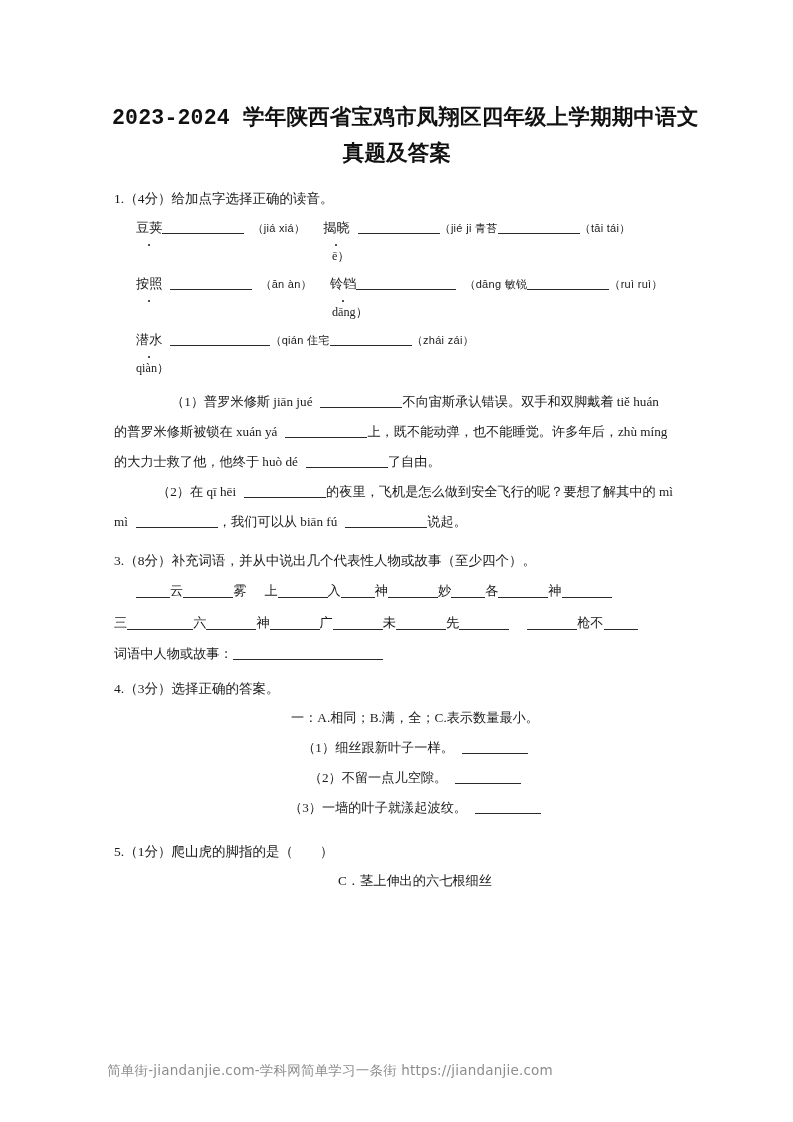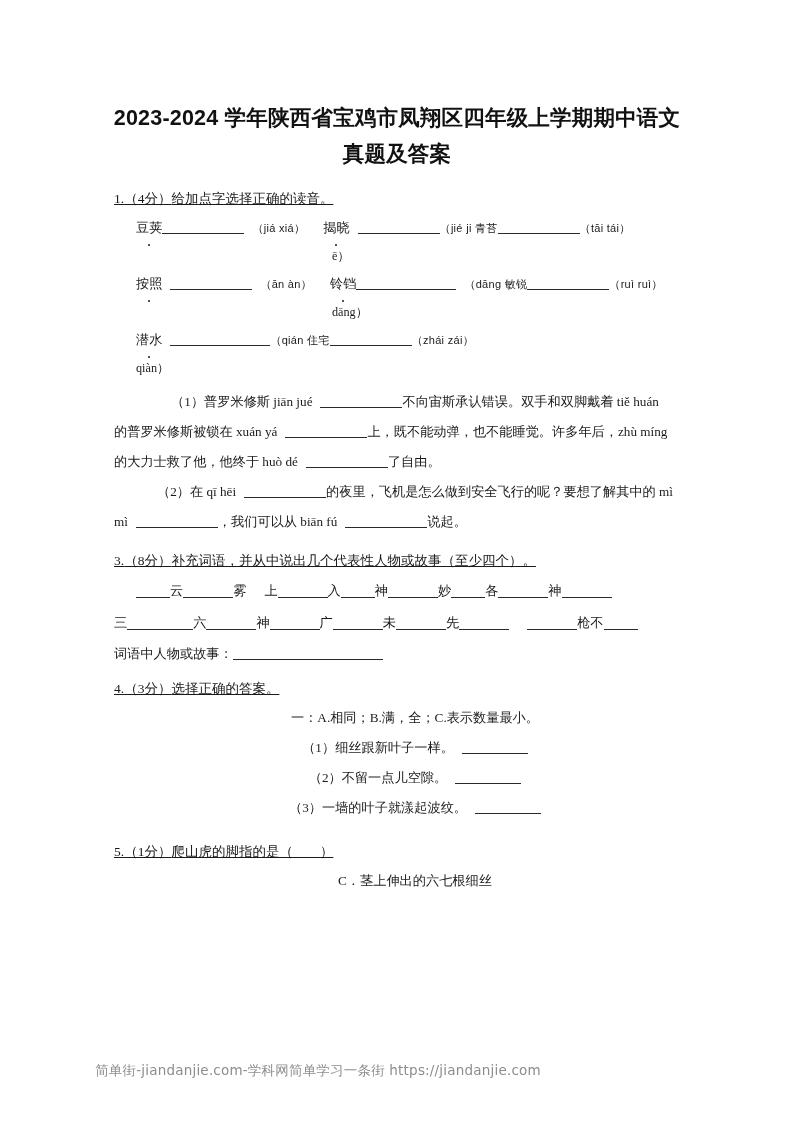--- a/index.html
+++ b/index.html
@@ -24,21 +24,21 @@
   }
   
   .title-block {
     position: absolute;
     left: 112px;
     top: 100px;
     width: 570px;
     text-align: center;
   }
   .title-line {
-    font-family: Liberation Sans, sans-serif;
+    font-family: Liberation Mono, monospace;
     font-weight: bold;
     font-size: 21.5px;
     line-height: 36px;
     letter-spacing: 0.2px;
     color: #111111;
     white-space: nowrap;
   }
   .title-line.second { text-align: center; }
 
   
@@ -49,21 +49,20 @@
     width: 576px;
   }
   .q {
     margin: 0 0 2px 0;
   }
   .q-head {
     font-size: 13.5px;
     line-height: 28px;
     white-space: nowrap;
     color: #1a1a1a;
-    text-decoration: underline;
   }
   .q-body {
     font-size: 13.2px;
     line-height: 30px;
     color: #1a1a1a;
   }
   .indent1 { padding-left: 22px; }
   .indent2 { padding-left: 26px; text-align: center; }
   .nowrapline { white-space: nowrap; }
 
@@ -108,21 +107,21 @@
   .idiom-row {
     font-size: 13.2px;
     line-height: 32px;
     white-space: nowrap;
   }
   .idiom-row .blank { vertical-align: -3px; }
 
   
   .footer {
     position: absolute;
-    left: 0;
+    left: 12px;
     top: 1062px;
     width: 636px;
     text-align: center;
     font-family: "DejaVu Sans", "Liberation Sans", sans-serif;
     font-size: 13.5px;
     color: #8d8d8d;
     letter-spacing: 0.2px;
     white-space: nowrap;
   }
 </style>

